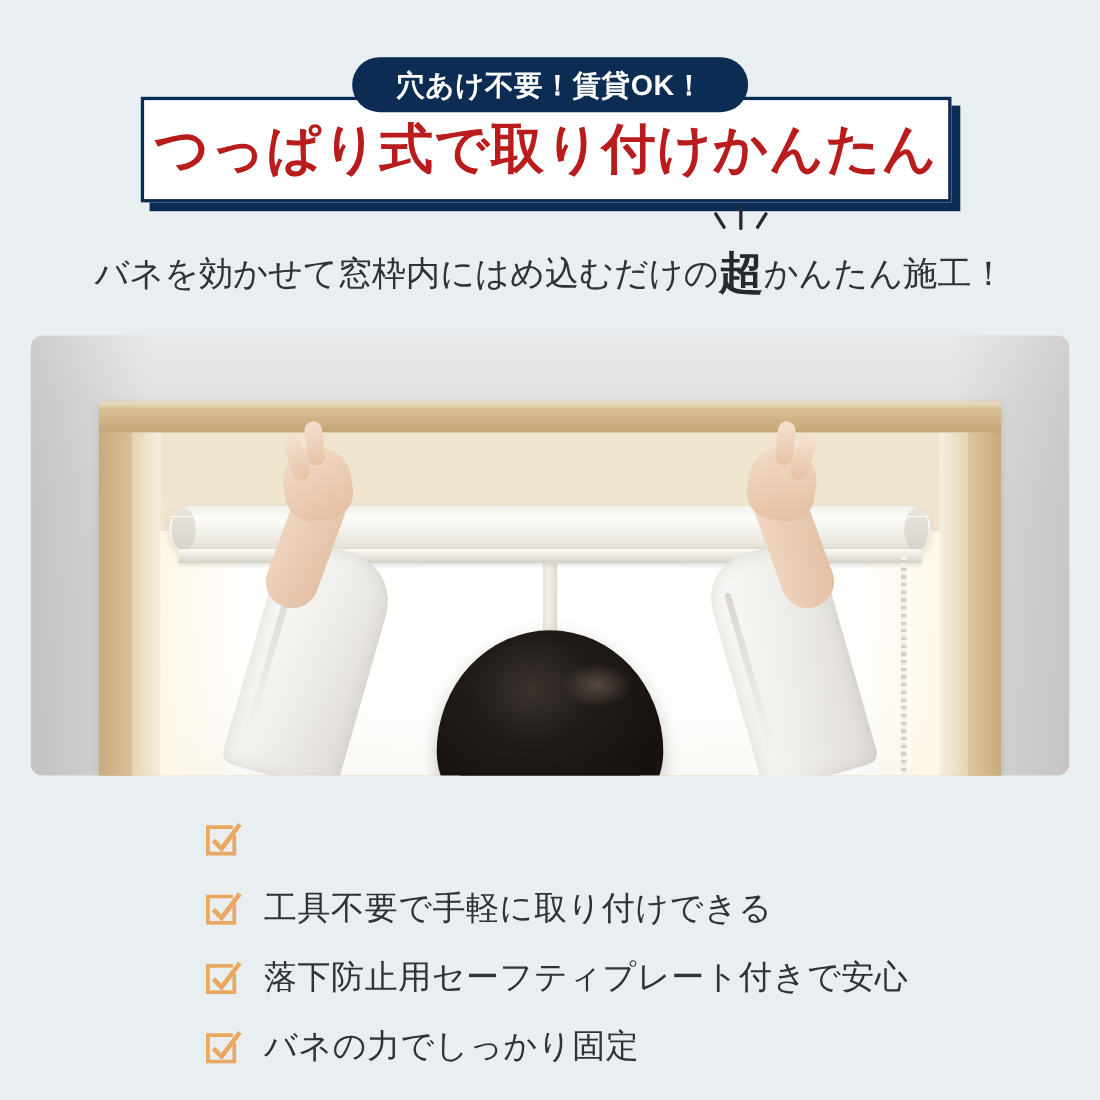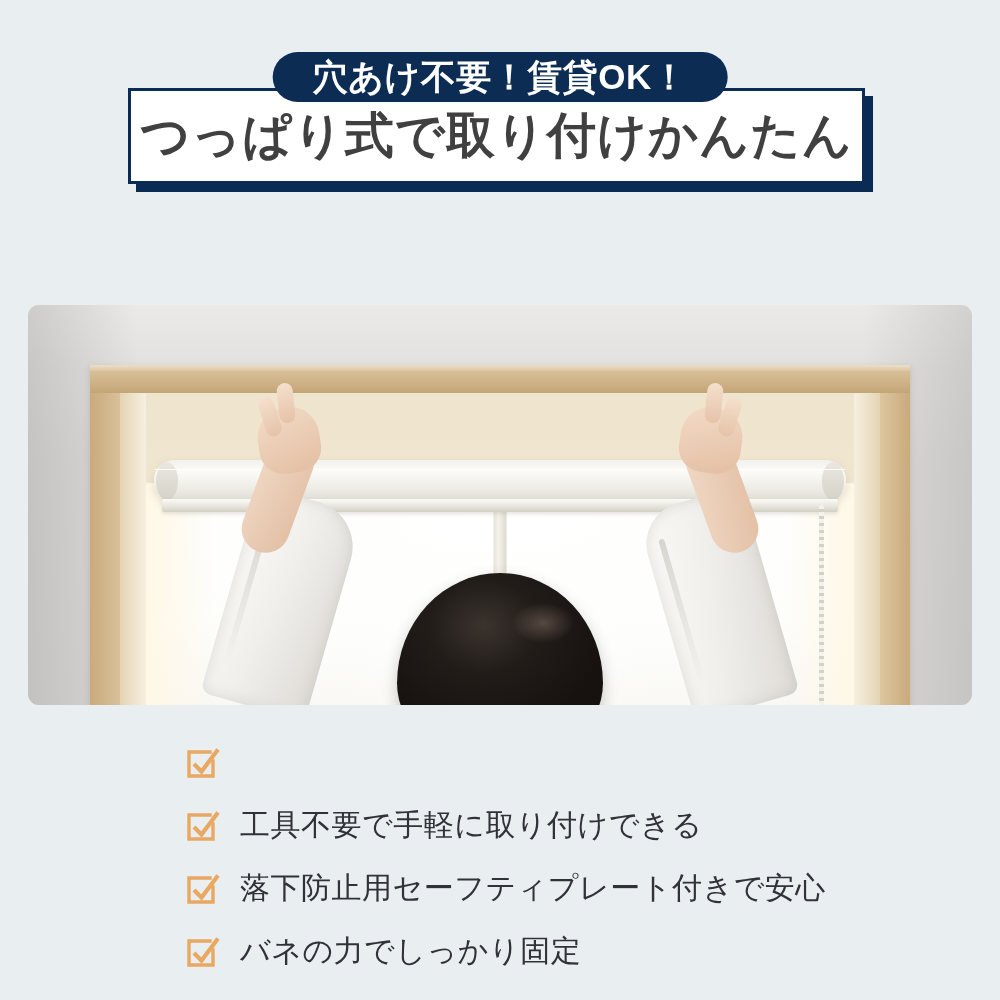--- a/index.html
+++ b/index.html
@@ -24,33 +24,33 @@
   .banner-box{
     position:absolute; left:128px; top:62px;
     width:737px; height:96px;
     background:#ffffff;
     border:3px solid #0a2c54;
   }
   .banner-title{
     position:absolute; left:128px; top:62px;
     width:737px; height:96px;
     display:flex; align-items:center; justify-content:center;
-    font-size:49px; font-weight:bold; color:#404040;
+    font-size:49px; font-weight:bold; color:#b91c1c;
     letter-spacing:1px;
     white-space:nowrap;
   }
 
   .badge{
     position:absolute; left:50%; top:26px;
     transform:translateX(-50%);
     height:50px; padding:12px 40px;
     background:#0c2c54;
     border-radius:25px;
     display:flex; align-items:center; justify-content:center;
-    color:#ffffff; font-size:35px; font-weight:bold;
+    color:#ffffff; font-size:26px; font-weight:bold;
     letter-spacing:0.5px; white-space:nowrap;
     z-index:5;
   }
 
   
   .subtitle{
     position:absolute; left:0; top:218px; width:1000px;
     text-align:center; white-space:nowrap;
     font-size:31px; color:#2f3337; letter-spacing:0px;
   }
@@ -260,20 +260,25 @@
 
 <div id="page">
 
   <div class="banner-wrap">
     <div class="banner-shadow"></div>
     <div class="banner-box"></div>
     <div class="banner-title">つっぱり式で取り付けかんたん</div>
     <div class="badge">穴あけ不要！賃貸OK！</div>
   </div>
 
+  <div class="subtitle"><span>バネを効かせて窓枠内にはめ込むだけの</span><span class="sub-emph-wrap"><span class="sparks">
+          <i class="spark l"></i>
+          <i class="spark c"></i>
+          <i class="spark r"></i>
+        </span><span class="sub-emph">超</span></span><span>かんたん施工！</span></div>
 
   <div class="photo">
     <div class="wall"></div>
     <div class="ceiling"></div>
     <div class="wall-shadow-l"></div>
     <div class="wall-shadow-r"></div>
 
     <div class="frame">
       <div class="jamb"></div>
       <div class="jamb-left"></div>

